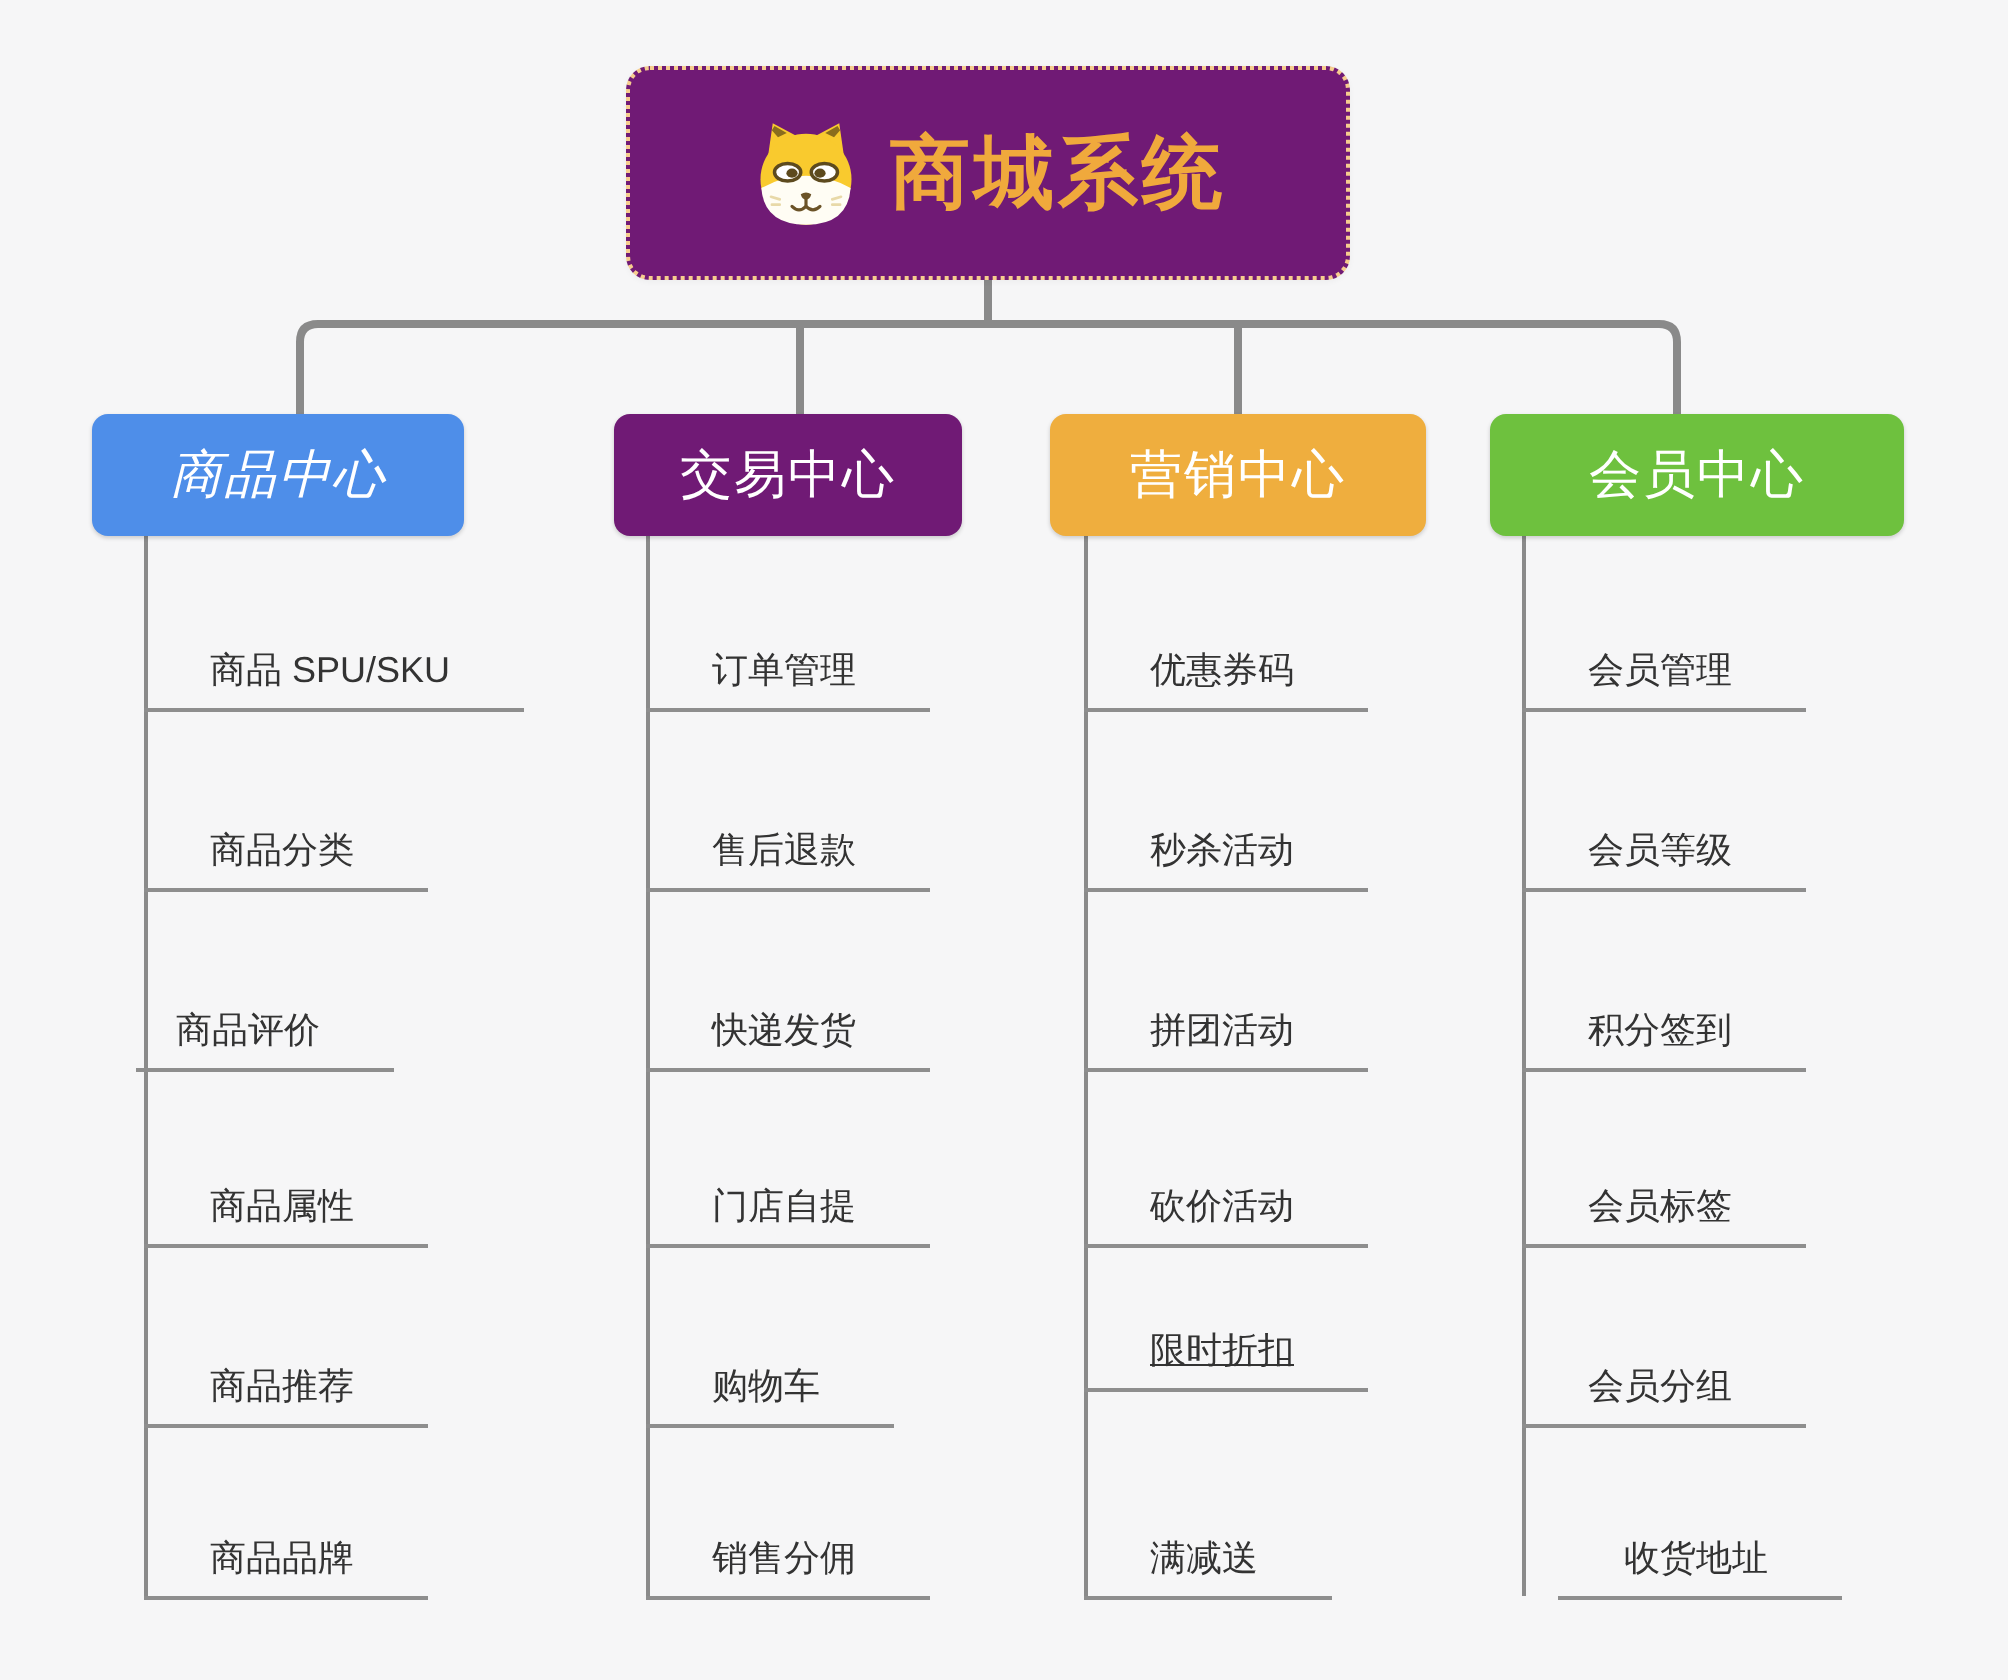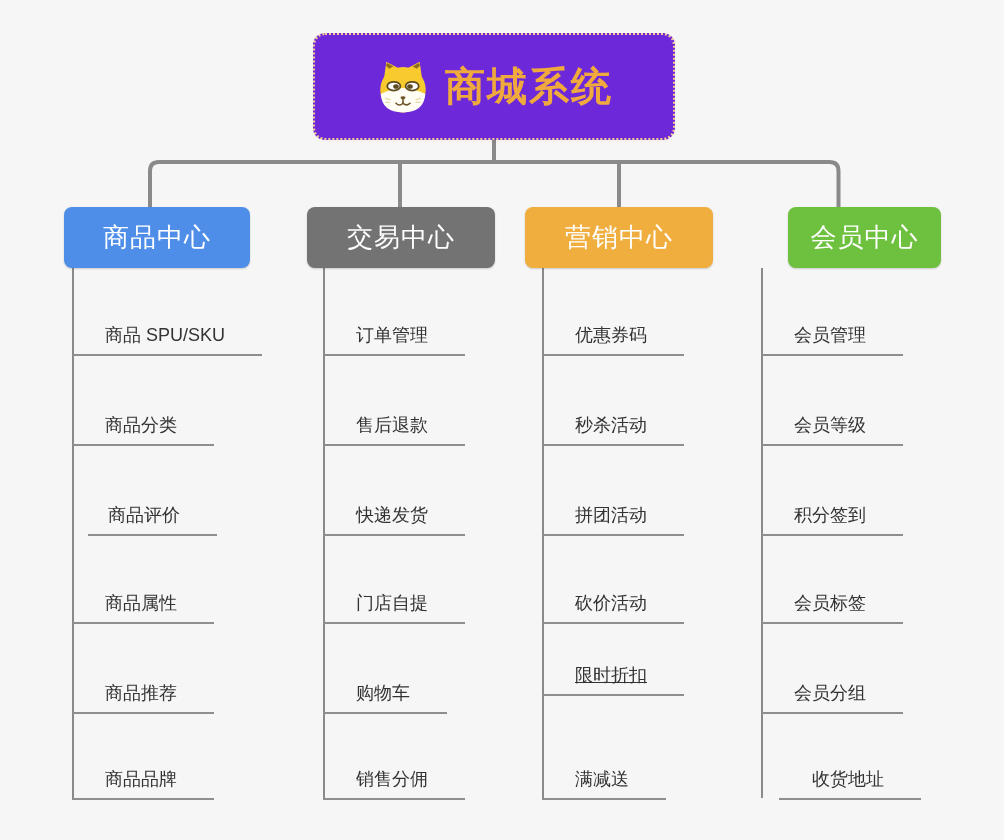--- a/index.html
+++ b/index.html
@@ -16,21 +16,21 @@
   #connectors{
     position:absolute;left:0;top:0;
     width:1004px;height:840px;
     pointer-events:none;
   }
   .root-node{
     position:absolute;
     left:313px;top:33px;
     width:362px;height:107px;
     box-sizing:border-box;
-    background:#6d28d9;
+    background:#701a75;
     border:2px dotted #f6cd8e;
     border-radius:12px;
     box-shadow:0 1px 3px rgba(0,0,0,0.04);
     display:flex;align-items:center;justify-content:center;
     gap:14px;
     cursor:pointer;
   }
   .root-label{
     color:#f0a93c;
     font-size:40px;
@@ -97,42 +97,42 @@
       <path d="M29 43.5 Q32 41.5 35 43.5 Q34.2 46.5 32 46.5 Q29.8 46.5 29 43.5 Z" fill="#6b5327"></path>
       <path d="M32 46.5 L32 50" stroke="#6b5327" stroke-width="1.8" fill="none" stroke-linecap="round"></path>
       <path d="M24 50.5 Q28 54.5 32 50.5 Q36 54.5 40 50.5" stroke="#6b5327" stroke-width="1.8" fill="none" stroke-linecap="round"></path>
       <path d="M12 45 L17 46.5 M12.5 49.5 L17 49.5" stroke="#e8d9a8" stroke-width="1.5" stroke-linecap="round"></path>
       <path d="M52 45 L47 46.5 M51.5 49.5 L47 49.5" stroke="#e8d9a8" stroke-width="1.5" stroke-linecap="round"></path>
     </svg>
     <span class="root-label">商城系统</span>
   </div>
 
   <div id="nodes">
-      <div class="branch-node" style="left: 64px; width: 186px; background: rgb(78, 142, 233);">
+      <div class="branch-node" style="left: 46px; width: 186px; background: rgb(78, 142, 233); font-style: italic;">
         <span>商品中心</span>
       </div>
       <div class="leaf-item" style="left: 72px; top: 312px;">
         <span>商品 SPU/SKU</span>
       </div>
       <div class="leaf-item" style="left: 72px; top: 402px;">
         <span>商品分类</span>
       </div>
-      <div class="leaf-item" style="left: 88px; top: 492px; padding-left: 20px;">
+      <div class="leaf-item" style="left: 68px; top: 492px; padding-left: 20px;">
         <span>商品评价</span>
       </div>
       <div class="leaf-item" style="left: 72px; top: 580px;">
         <span>商品属性</span>
       </div>
       <div class="leaf-item" style="left: 72px; top: 670px;">
         <span>商品推荐</span>
       </div>
       <div class="leaf-item" style="left: 72px; top: 756px;">
         <span>商品品牌</span>
       </div>
-      <div class="branch-node" style="left: 307px; width: 188px; background: #737373;">
+      <div class="branch-node" style="left: 307px; width: 174px; background: #701a75;">
         <span>交易中心</span>
       </div>
       <div class="leaf-item" style="left: 323px; top: 312px;">
         <span>订单管理</span>
       </div>
       <div class="leaf-item" style="left: 323px; top: 402px;">
         <span>售后退款</span>
       </div>
       <div class="leaf-item" style="left: 323px; top: 492px;">
         <span>快递发货</span>
@@ -160,21 +160,21 @@
       </div>
       <div class="leaf-item" style="left: 542px; top: 580px;">
         <span>砍价活动</span>
       </div>
       <div class="leaf-item" style="left: 542px; top: 652px; text-decoration: underline;">
         <span>限时折扣</span>
       </div>
       <div class="leaf-item" style="left: 542px; top: 756px;">
         <span>满减送</span>
       </div>
-      <div class="branch-node" style="left: 788px; width: 153px; background: rgb(110, 193, 62);">
+      <div class="branch-node" style="left: 745px; width: 207px; background: rgb(110, 193, 62);">
         <span>会员中心</span>
       </div>
       <div class="leaf-item" style="left: 761px; top: 312px;">
         <span>会员管理</span>
       </div>
       <div class="leaf-item" style="left: 761px; top: 402px;">
         <span>会员等级</span>
       </div>
       <div class="leaf-item" style="left: 761px; top: 492px;">
         <span>积分签到</span>

